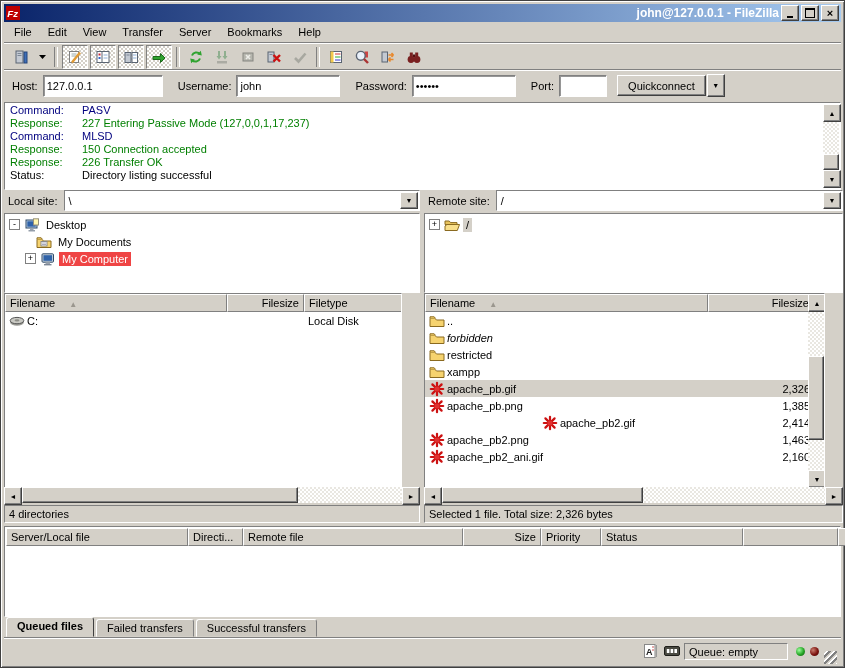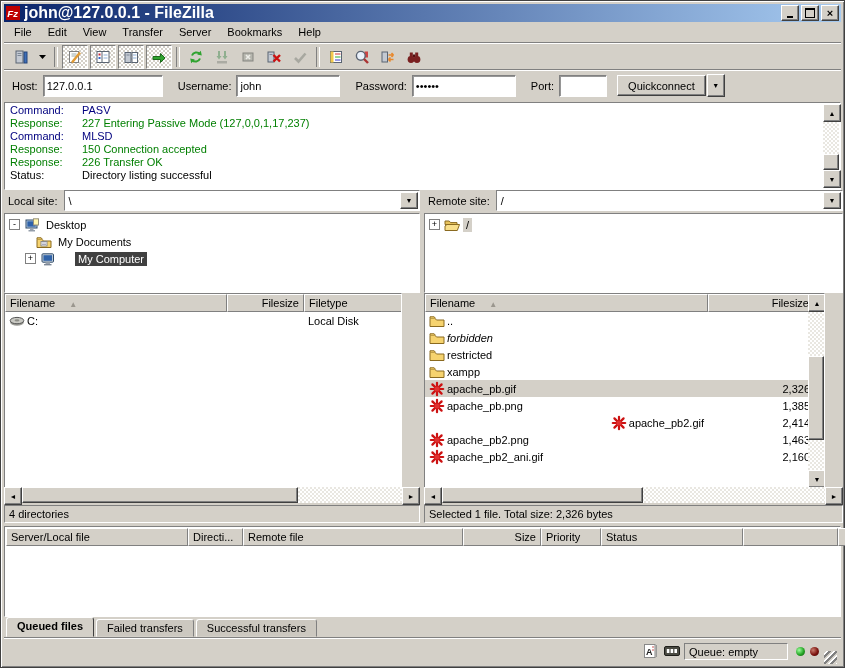--- a/index.html
+++ b/index.html
@@ -11,21 +11,21 @@
   .raised{border:1px solid;border-color:#FFFFFF #404040 #404040 #FFFFFF;
           box-shadow:inset -1px -1px 0 #808080;background:#D4D0C8;}
   .sunken{border:1px solid;border-color:#808080 #FFFFFF #FFFFFF #808080;
           box-shadow:inset 1px 1px 0 rgba(64,64,64,.55);background:#fff;}
   .sunkenflat{border:1px solid;border-color:#808080 #FFFFFF #FFFFFF #808080;}
   
   .titlebar{position:absolute;left:3px;top:3px;right:3px;height:18px;
             background:linear-gradient(90deg,#0A246A,#A6CAF0);
             display:flex;align-items:center;padding:0 2px;}
   .titlebar .fz{width:14px;height:14px;margin-right:4px;flex:0 0 auto;}
-  .title-text{color:#fff;font-weight:bold;font-size:16px;flex:1;white-space:nowrap;overflow:hidden;}
+  .title-text{color:#fff;font-weight:bold;font-size:12px;flex:1;white-space:nowrap;overflow:hidden;text-align:right;}
   .winbtn{width:16px;height:14px;margin-left:2px;display:flex;align-items:center;justify-content:center;
           font-size:9px;font-weight:bold;line-height:1;cursor:pointer;}
   .winbtn .g-min{display:block;width:6px;height:2px;background:#000;margin-top:7px;}
   .winbtn .g-max{display:block;width:8px;height:7px;border:1px solid #000;border-top-width:2px;}
   .winbtn .g-close{font-size:11px;font-weight:bold;}
   
   .menubar{position:absolute;left:3px;top:21px;right:3px;height:20px;display:flex;align-items:center;padding-left:2px;}
   .menu-item{padding:2px 8px;cursor:default;}
   
   .toolbar{position:absolute;left:3px;top:41px;right:3px;height:27px;
@@ -76,21 +76,21 @@
   .site-combo{flex:1;height:19px;display:flex;align-items:center;background:#fff;}
   .combo-value{flex:1;padding:0 4px;white-space:pre;}
   .combo-btn{width:16px;height:15px;margin-right:1px;display:flex;align-items:center;justify-content:center;font-size:7px;flex:0 0 auto;cursor:pointer;}
   .treebox{position:absolute;left:0;top:23px;right:0;height:76px;background:#fff;overflow:hidden;padding-top:2px;}
   .tree-row{display:flex;align-items:center;height:17px;cursor:default;}
   .expander{width:9px;height:9px;flex:0 0 auto;border:1px solid #808080;background:#fff;
             display:flex;align-items:center;justify-content:center;font-size:9px;line-height:7px;margin:0 4px 0 0;}
   .exp-space{width:11px;flex:0 0 auto;}
   .tree-icon{width:16px;height:16px;flex:0 0 auto;margin-right:3px;}
   .tree-label{padding:1px 3px;white-space:nowrap;}
-  .tree-label.sel-active{background:#404040;color:#fff;margin-left:16px;}
+  .tree-label.sel-active{background:#ef4444;color:#fff;}
   .tree-label.sel-inactive{background:#D4D0C8;}
   .listwrap{position:absolute;left:0;top:103px;right:18px;height:194px;background:#fff;overflow:hidden;}
   .lheader{display:flex;height:18px;background:#D4D0C8;}
   .hcell{box-sizing:border-box;border:1px solid;border-color:#fff #808080 #808080 #fff;
          background:#D4D0C8;padding:2px 4px 0 4px;white-space:nowrap;overflow:hidden;flex:0 0 auto;cursor:pointer;}
   .hcell.fill{flex:1;cursor:default;}
   .sort-asc{color:#9a968e;font-size:8px;margin-left:14px;}
   .lbody{position:absolute;left:0;top:18px;right:0;bottom:0;overflow:hidden;}
   .lrow{display:flex;align-items:center;height:17px;white-space:nowrap;cursor:default;}
   .lrow.sel-inactive{background:#D4D0C8;}
@@ -539,21 +539,21 @@
                   </g>
                   <circle cx="8" cy="8" r="2.6" fill="#E03030"></circle>
                 </svg></span>
               <span>apache_pb.png</span>
             </span>
             <span class="lcell" style="width: 106px; justify-content: flex-end;">
               <span>1,385</span>
             </span>
           </div>
           <div class="lrow">
-            <span class="lcell" style="width: 283px; justify-content: flex-end; padding-left: 48px;">
+            <span class="lcell" style="width: 283px; justify-content: center; padding-left: 48px;">
               <span class="tree-icon"><svg viewBox="0 0 16 16">
                   <g stroke="#CC1111" stroke-width="2.2" stroke-linecap="round">
                     <line x1="8" y1="1.8" x2="8" y2="14.2"></line>
                     <line x1="1.8" y1="8" x2="14.2" y2="8"></line>
                     <line x1="3.4" y1="3.4" x2="12.6" y2="12.6"></line>
                     <line x1="3.4" y1="12.6" x2="12.6" y2="3.4"></line>
                   </g>
                   <circle cx="8" cy="8" r="2.6" fill="#E03030"></circle>
                 </svg></span>
               <span>apache_pb2.gif</span>

